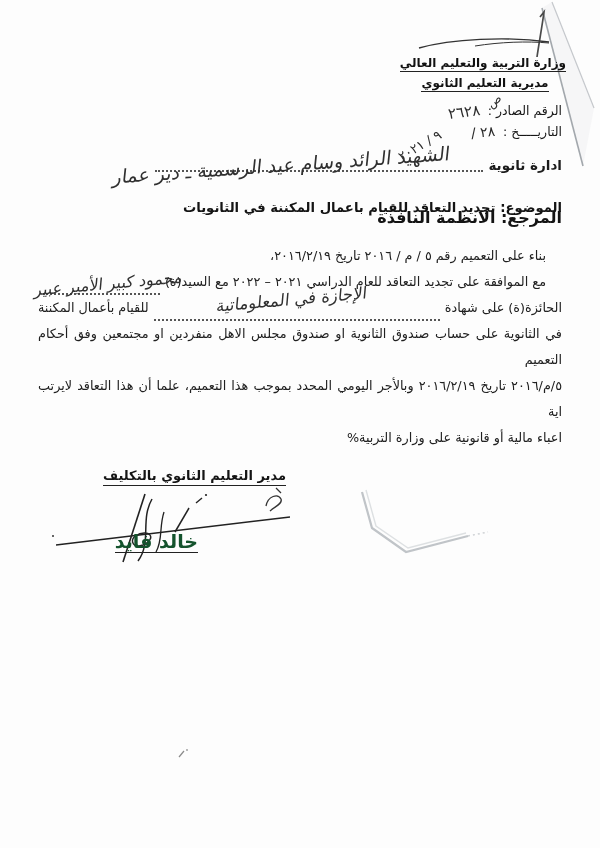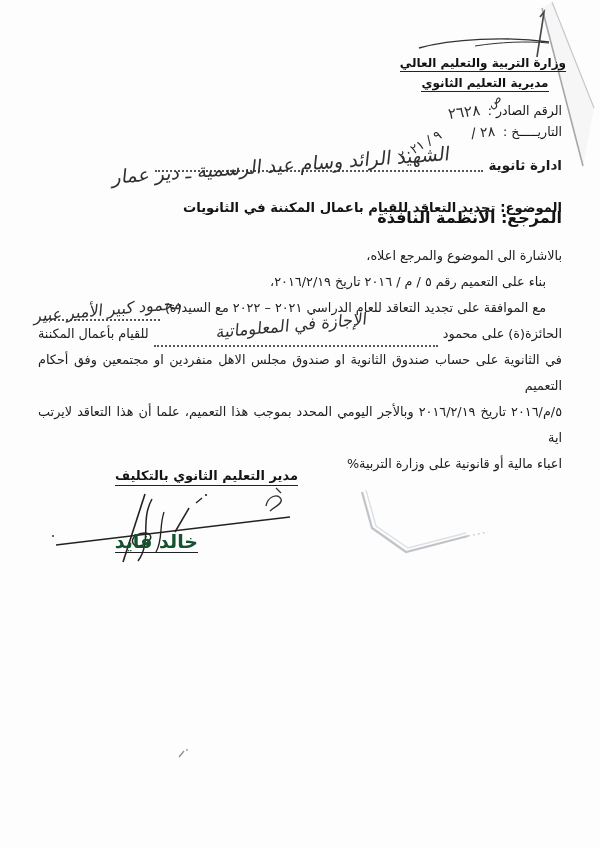--- a/index.html
+++ b/index.html
@@ -50,21 +50,21 @@
   .flexline{display:flex;direction:rtl;align-items:flex-end;white-space:nowrap;position:relative;}
   .hand-inline{
     position:absolute;font-size:16px;transform:rotate(-5deg) skewX(-10deg);
     white-space:nowrap;color:#303030;
   }
   .l3-hand{left:-4px;top:2px;}
   .l4-hand{right:195px;top:-8px;font-size:16.5px;}
   
   .sig-block{left:50px;top:468px;width:260px;height:100px;}
   .sig-title{
-    position:absolute;top:0;right:12px;font-weight:bold;font-size:13px;
+    position:absolute;top:0;right:24px;font-weight:bold;font-size:13px;
     border-bottom:1.5px solid #222;padding-bottom:2px;white-space:nowrap;color:#141414;
   }
   .sig-name{
     position:absolute;top:62px;right:112px;font-weight:bold;font-size:19px;
     border-bottom:1.5px solid #222;white-space:nowrap;color:#14532d;
   }
   svg{display:block;}
 </style>
 </head>
 <body>
@@ -109,29 +109,28 @@
   <div class="abs subject-row">
     <span>الموضوع:</span>
     <span>تجديد التعاقد للقيام باعمال المكننة في الثانويات</span>
   </div>
   <div class="abs reference-row">
     <span>المرجع:</span>
     <span>الانظمة النافذة</span>
   </div>
 
   <div class="abs body-block">
-    <div class="bline">بالاشارة الى الموضوع والمرجع اعلاه،</div>
     <div class="bline indent">بناء على التعميم رقم ٥ / م / ٢٠١٦ تاريخ ٢٠١٦/٢/١٩،</div>
     <div class="bline indent flexline">
       <span>مع الموافقة على تجديد التعاقد للعام الدراسي ٢٠٢١ – ٢٠٢٢ مع السيد(ة)</span>
       <span class="dotfill"></span>
       <span class="hand hand-inline l3-hand">محمود كبير الأمير عبير</span>
     </div>
     <div class="bline flexline">
-      <span>الحائزة(ة) على محمود</span>
+      <span>الحائزة(ة) على شهادة</span>
       <span class="dotfill"></span>
       <span class="hand hand-inline l4-hand">الإجازة في المعلوماتية</span>
       <span>للقيام بأعمال المكننة</span>
     </div>
     <div class="bline justify">في الثانوية على حساب صندوق الثانوية او صندوق مجلس الاهل منفردين او مجتمعين وفق أحكام التعميم</div>
     <div class="bline justify">٥/م/٢٠١٦ تاريخ ٢٠١٦/٢/١٩ وبالأجر اليومي المحدد بموجب هذا التعميم، علما أن هذا التعاقد لايرتب اية</div>
     <div class="bline">اعباء مالية أو قانونية على وزارة التربية%</div>
   </div>
 
   <div class="abs sig-block">

